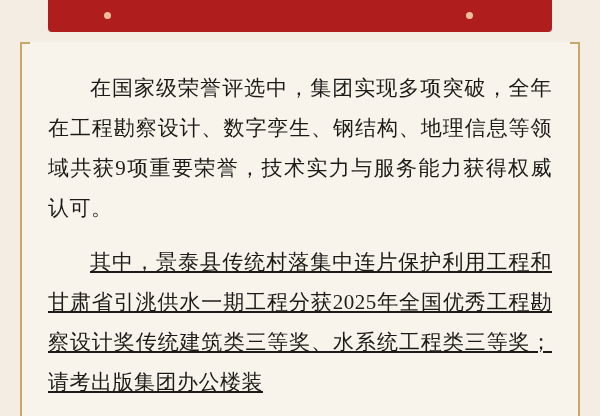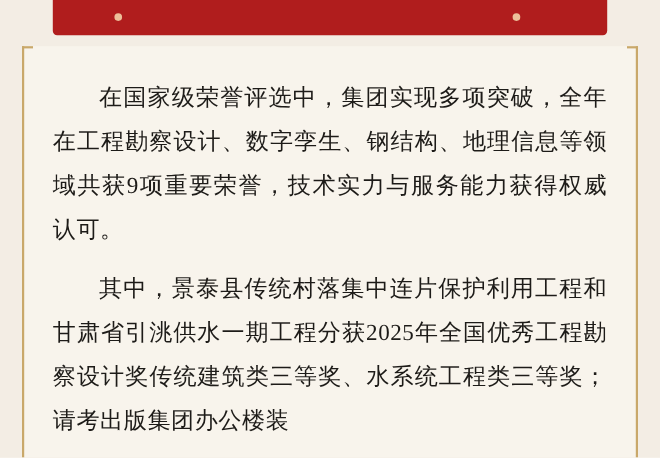--- a/index.html
+++ b/index.html
@@ -91,20 +91,21 @@
     line-height: 40px;
     text-align: justify;
     text-justify: inter-ideograph;
     letter-spacing: 0.5px;
     text-indent: 2em;
     font-family: "Liberation Serif", "DejaVu Serif", serif;
     white-space: normal;
   }
   p.para.last {
     margin-bottom: 0;
+    text-decoration: underline;
   }
   
   .bottom-fade {
     position: absolute;
     left: 0;
     bottom: 0;
     width: 600px;
     height: 0px;
   }
 </style>

